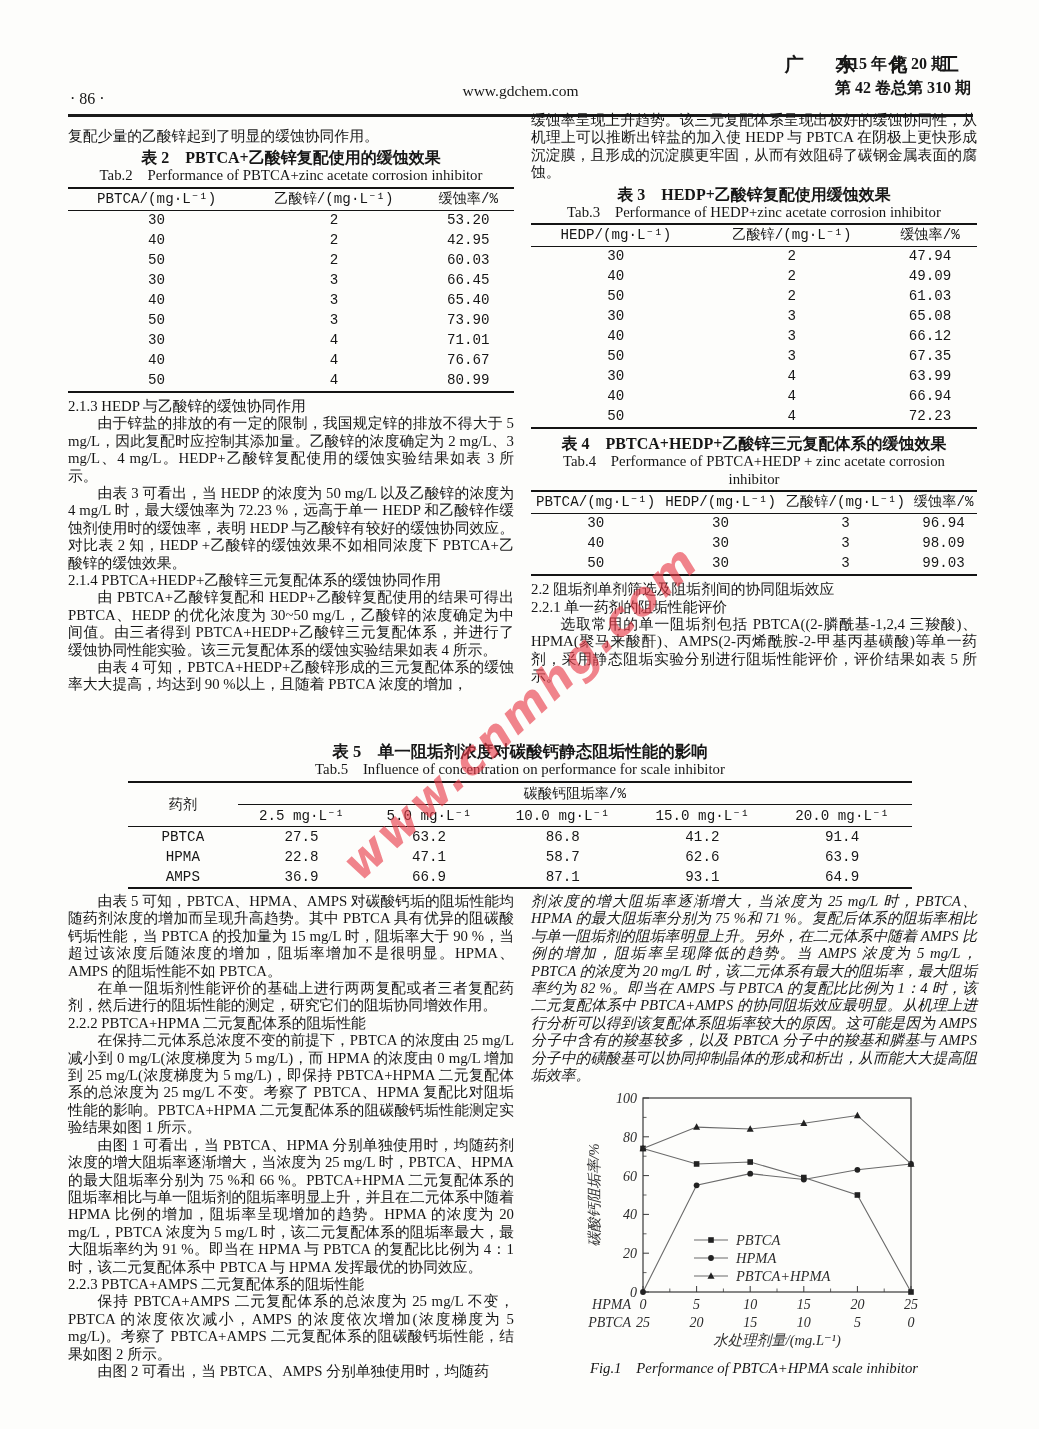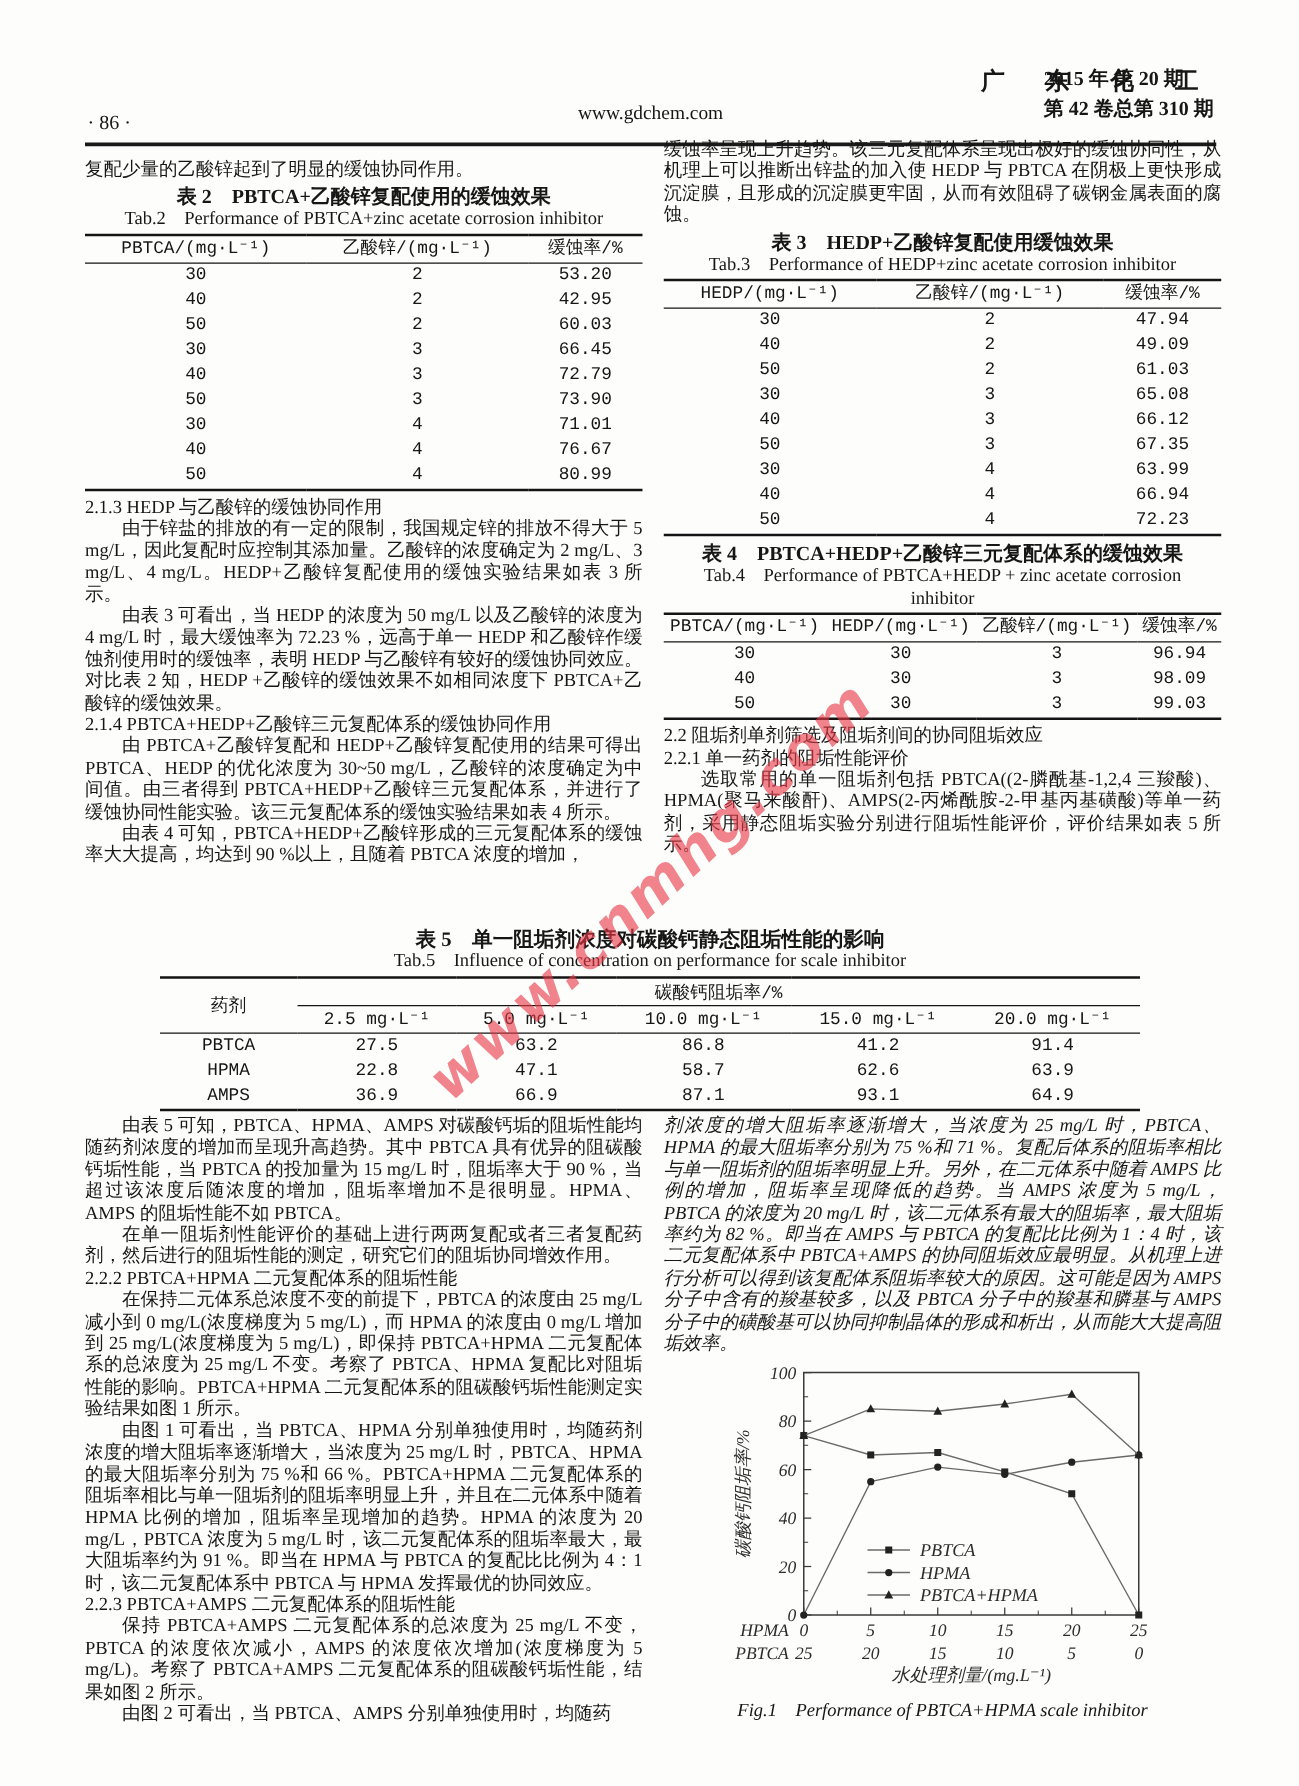--- a/index.html
+++ b/index.html
@@ -92,21 +92,21 @@
               <td>60.03</td>
             </tr>
             <tr>
               <td>30</td>
               <td>3</td>
               <td>66.45</td>
             </tr>
             <tr>
               <td>40</td>
               <td>3</td>
-              <td>72.79</td>
+              <td>65.40</td>
             </tr>
             <tr>
               <td>50</td>
               <td>3</td>
               <td>73.90</td>
             </tr>
             <tr>
               <td>30</td>
               <td>4</td>
               <td>71.01</td>

